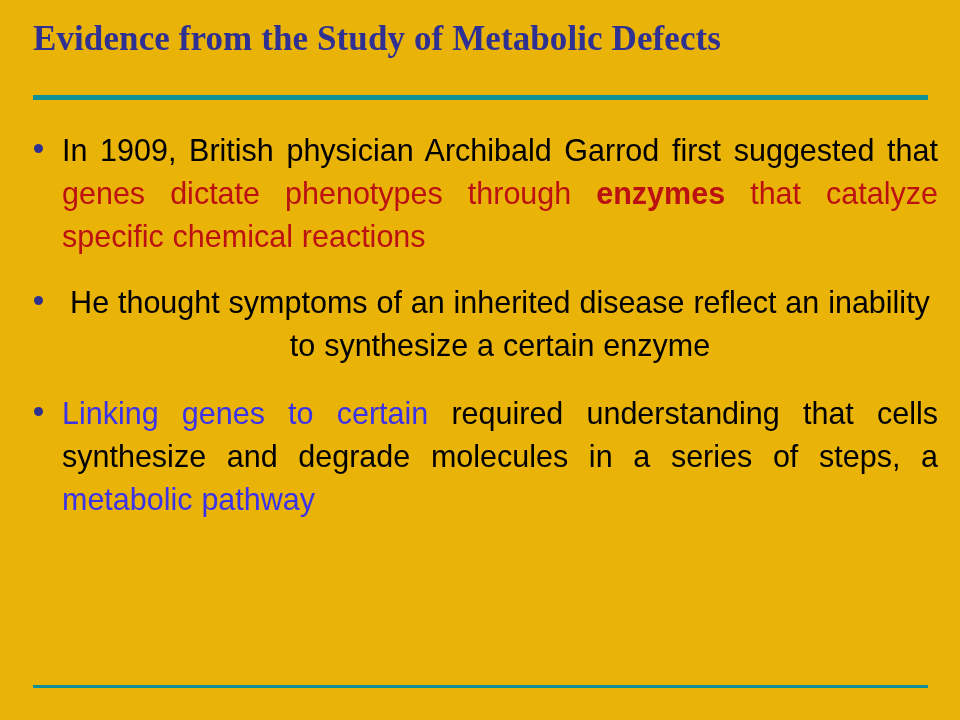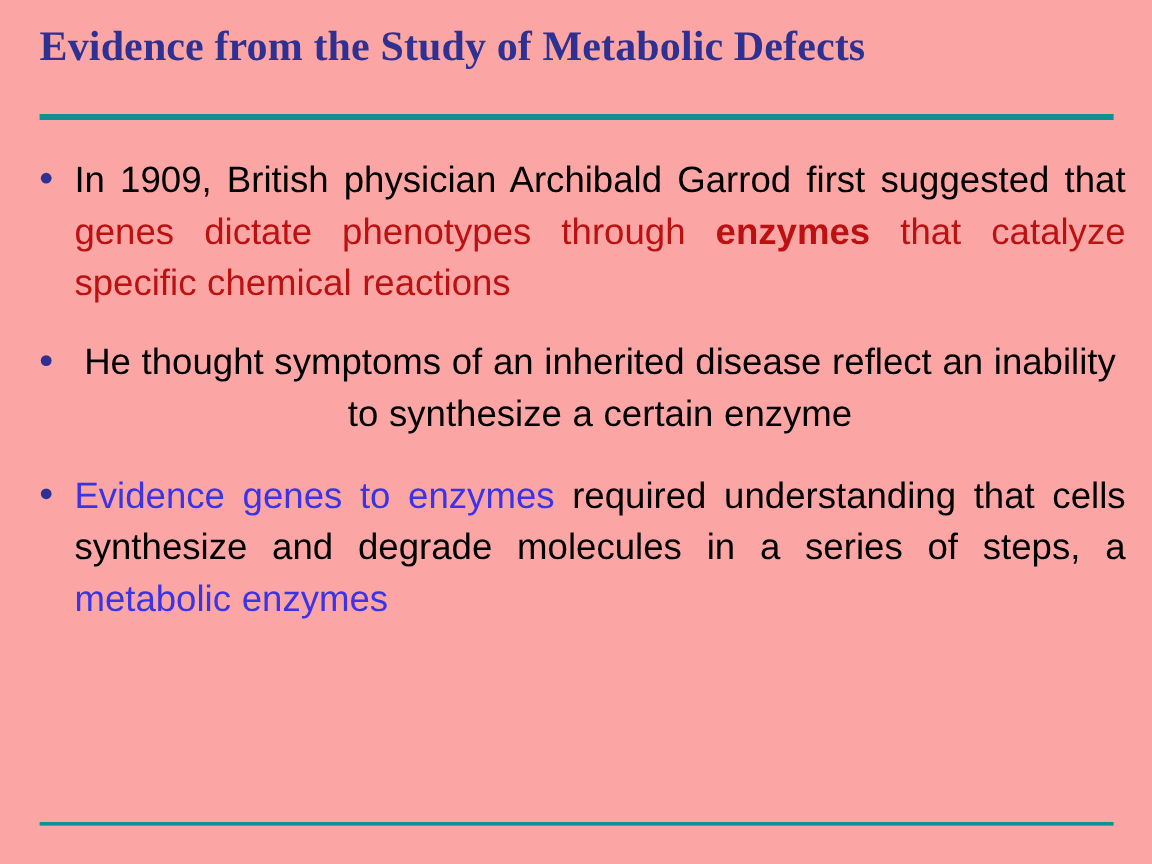--- a/index.html
+++ b/index.html
@@ -8,21 +8,21 @@
     padding: 0;
     background: #ffffff;
   }
   body {
     font-family: "Liberation Sans", sans-serif;
   }
   .slide {
     position: relative;
     width: 960px;
     height: 720px;
-    background: #fca5a5;
+    background: #eab308;
     overflow: hidden;
     box-sizing: border-box;
   }
 
   
   .slide-title {
     position: absolute;
     left: 33px;
     top: 18px;
     width: 895px;
@@ -111,20 +111,20 @@
       <div class="bullet-text"><span class="t-black">In 1909, British physician Archibald Garrod first suggested that </span><span class="t-red">genes dictate phenotypes through </span><span class="t-red-bold">enzymes</span><span class="t-red"> that catalyze specific chemical reactions</span></div>
     </div>
 
     <div class="bullet-block" id="bullet-1">
       <span class="bullet-marker"></span>
       <div class="bullet-text no-justify"><span class="t-black">He thought symptoms of an inherited disease reflect an inability to synthesize a certain enzyme</span></div>
     </div>
 
     <div class="bullet-block" id="bullet-2">
       <span class="bullet-marker"></span>
-      <div class="bullet-text"><span class="t-violet">Evidence genes to enzymes</span><span class="t-black"> required understanding that cells synthesize and degrade molecules in a series of steps, a </span><span class="t-violet">metabolic enzymes</span></div>
+      <div class="bullet-text"><span class="t-violet">Linking genes to certain</span><span class="t-black"> required understanding that cells synthesize and degrade molecules in a series of steps, a </span><span class="t-violet">metabolic pathway</span></div>
     </div>
 
   </div>
 
   <div class="rule rule-bottom"></div>
 
 </div>
 
 </body></html>

